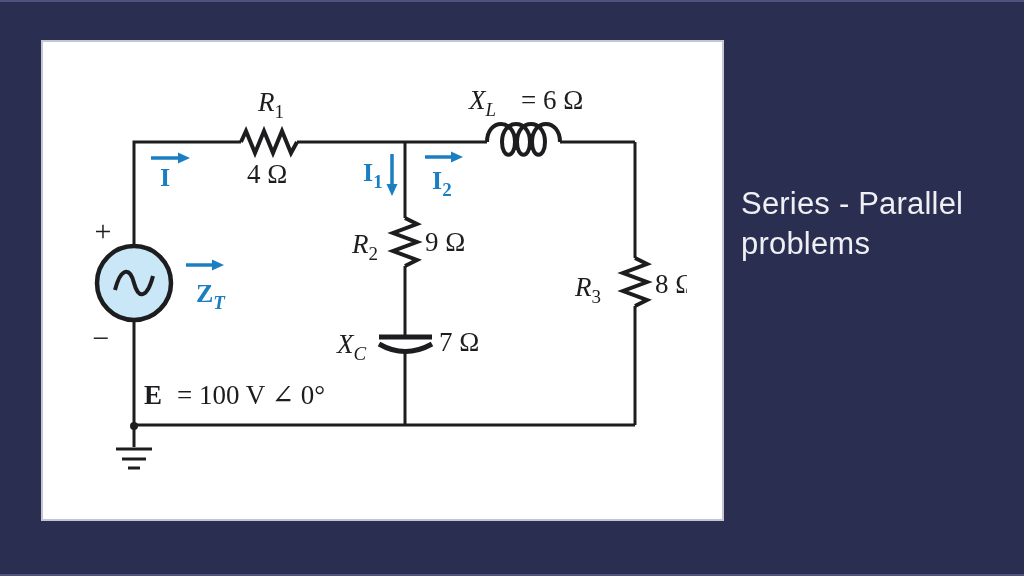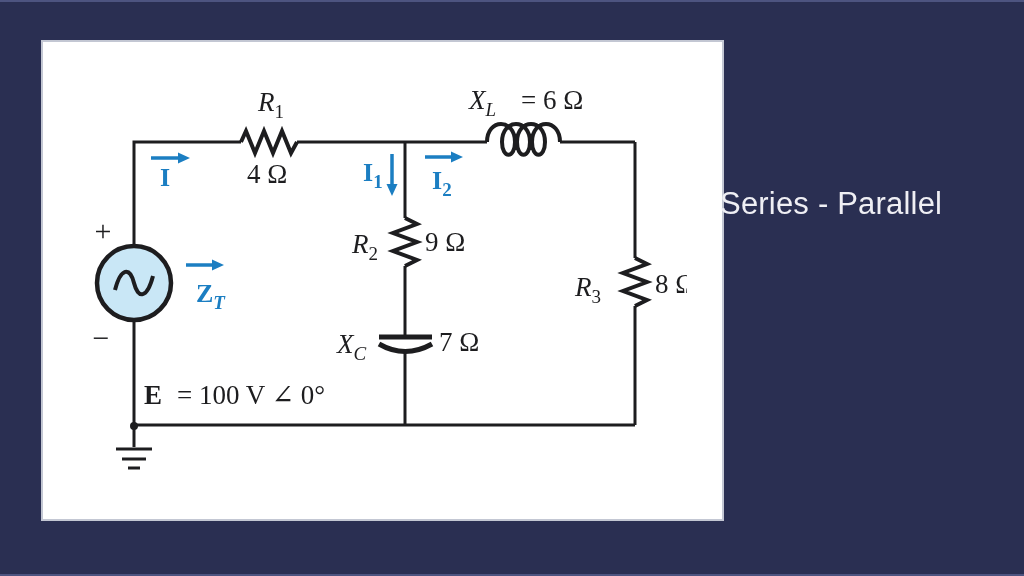--- a/index.html
+++ b/index.html
@@ -17,21 +17,21 @@
   .edge-bottom { bottom: 0; }
   .card {
     position: absolute; left: 41px; top: 40px;
     width: 683px; height: 481px;
     background: var(--card, #ffffff);
     border: 2px solid var(--card_border, #c3c7d3);
     box-sizing: border-box;
   }
   .card svg { position: absolute; left: -2px; top: -2px; }
   .slide-title {
-    position: absolute; left: 720px; top: 184px;
+    position: absolute; left: 741px; top: 184px;
     color: var(--title, #efeff4);
     font-size: 31px; line-height: 40px; font-weight: 400;
     letter-spacing: 0.2px;
   }
   
   .wire { stroke: var(--ink, #1d1d1f); stroke-width: 3; fill: none; }
   .comp { stroke: var(--ink, #1d1d1f); stroke-width: 4; fill: none; stroke-linejoin: miter; }
   .plate { stroke: var(--ink, #1d1d1f); stroke-width: 5; fill: none; }
   .blue-line { stroke: var(--accent_blue, #1b7ec2); stroke-width: 3.5; fill: none; }
   .blue-fill { fill: var(--accent_blue, #1b7ec2); }
@@ -143,13 +143,14 @@
 
     <text class="lbl sign" x="62" y="201" text-anchor="middle">+</text>
     <text class="lbl sign" x="60" y="308" text-anchor="middle">−</text>
     <text class="lbl lbl-b" x="103" y="364">E</text>
     <text class="lbl" x="136" y="364">=  100 V ∠ 0°</text>
   </svg>
 </div>
 
 <div class="slide-title">
   <div>Series - Parallel</div>
+  <div>problems</div>
 </div>
 
 </body></html>

